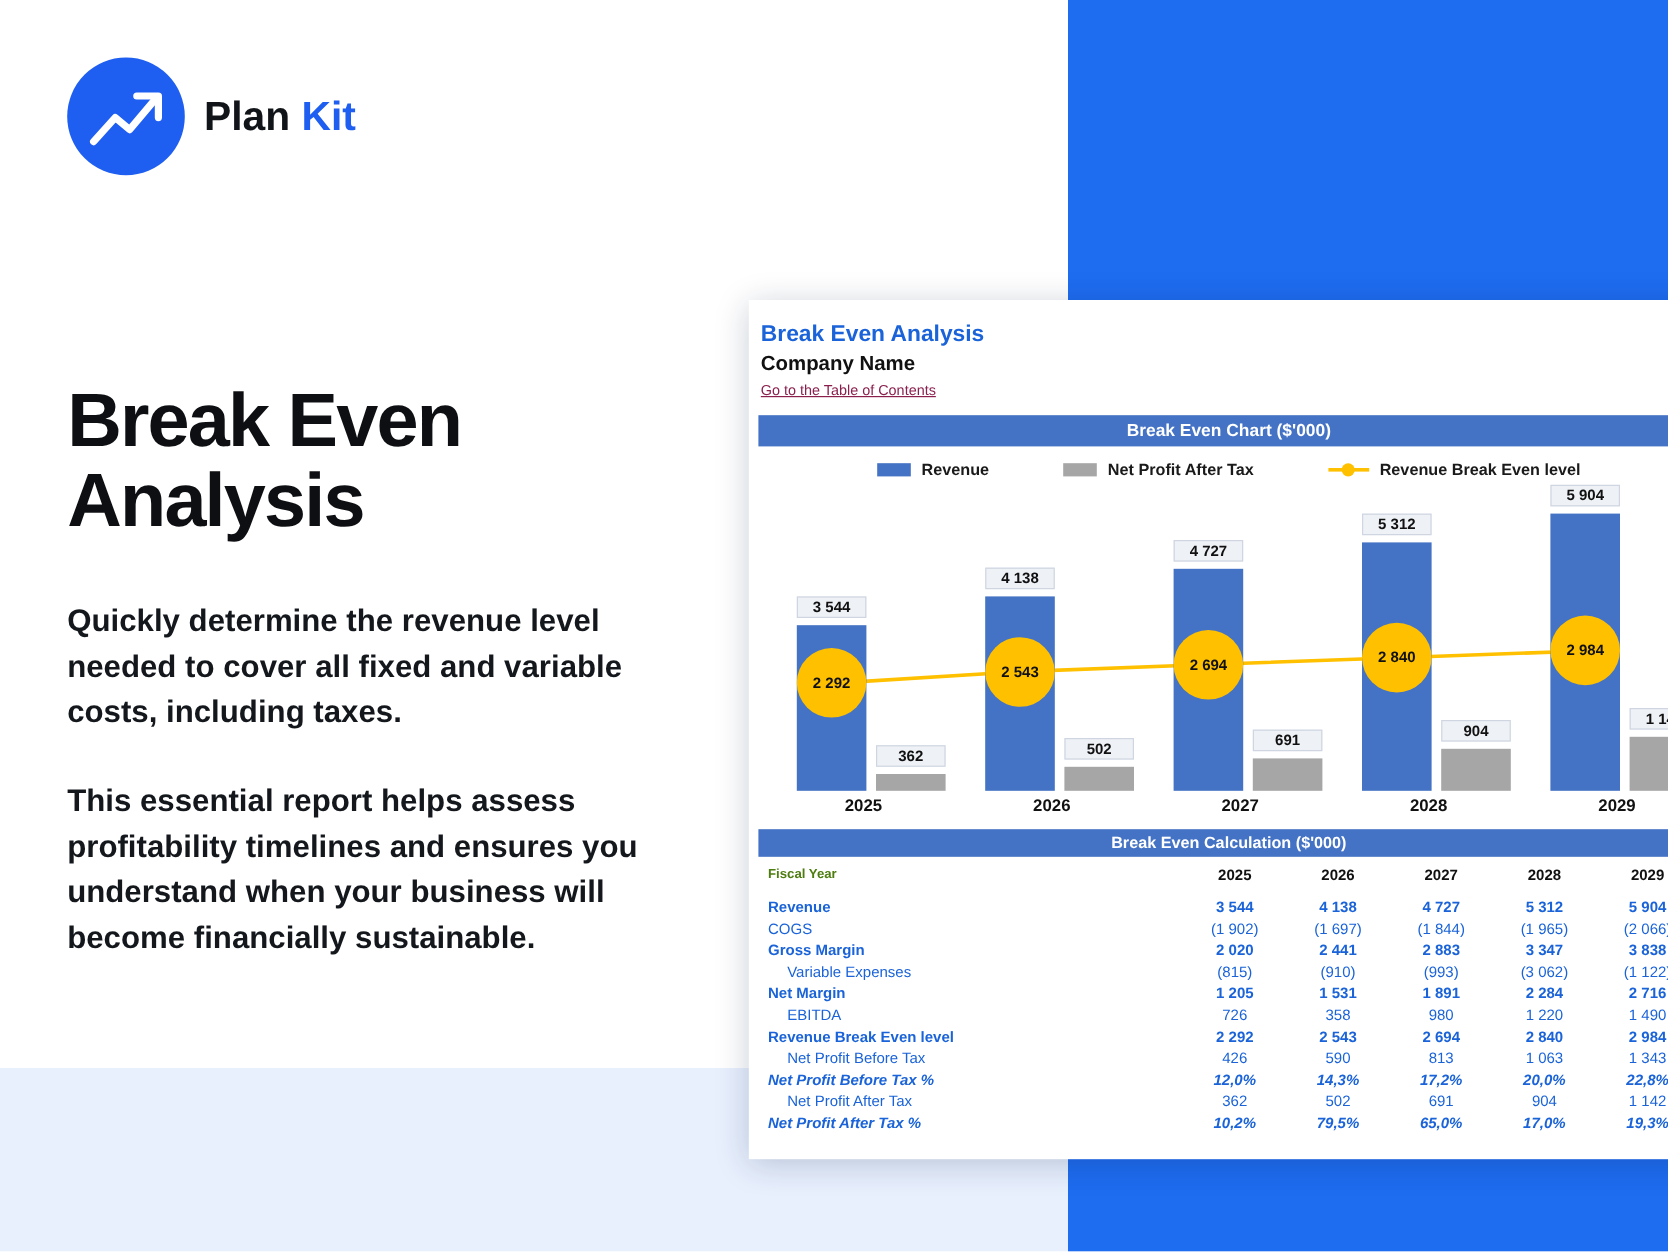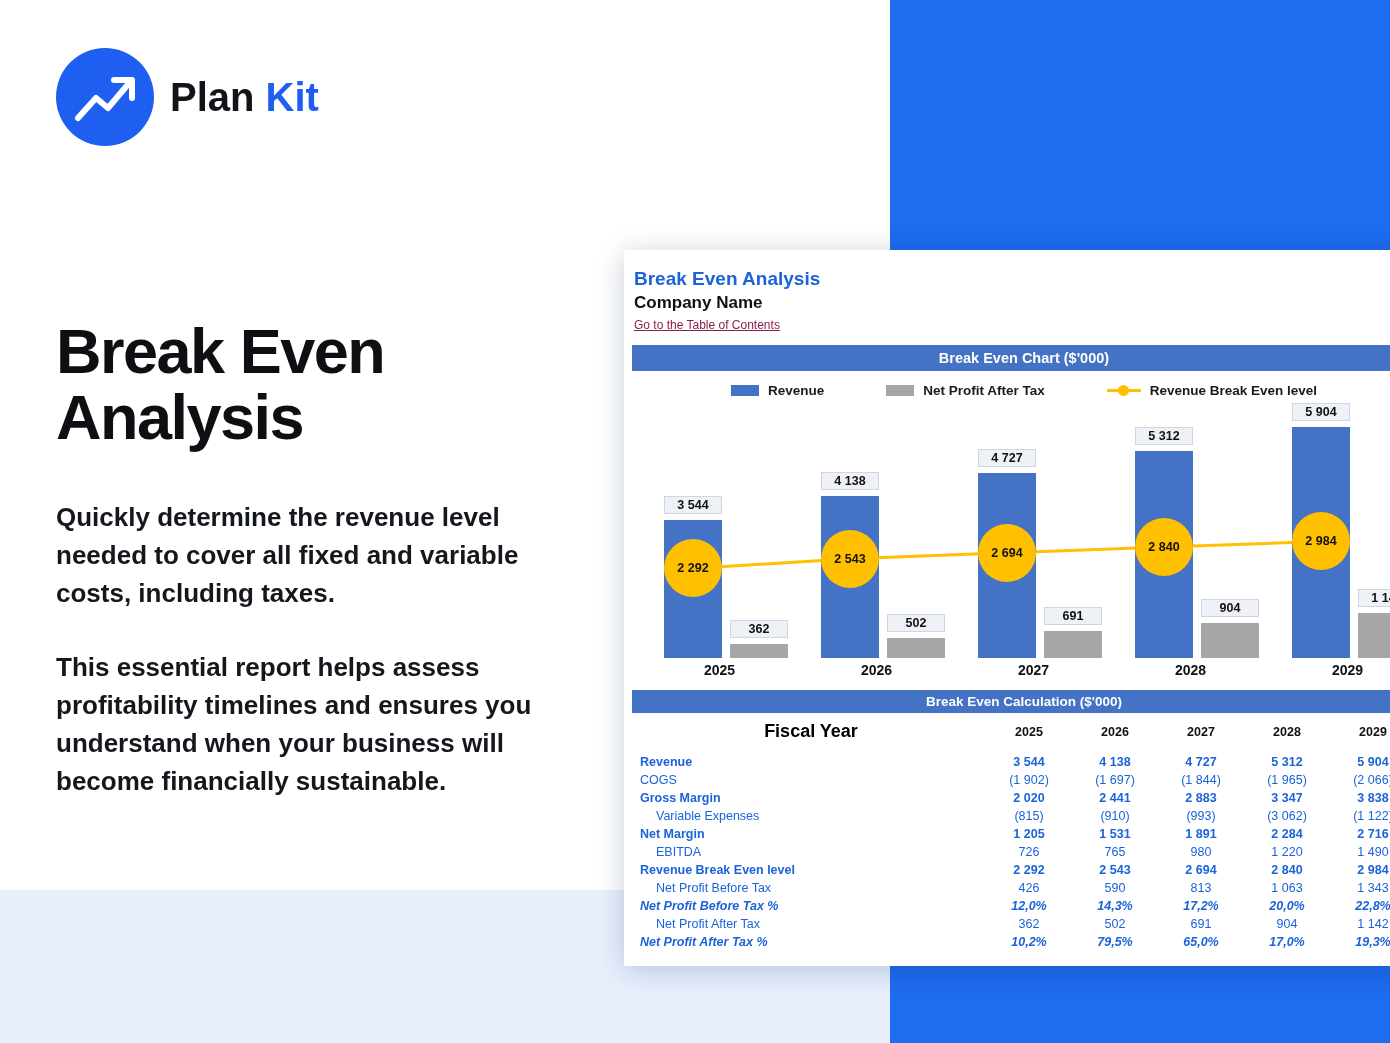--- a/index.html
+++ b/index.html
@@ -24,21 +24,21 @@
   .logo-wrap { position:absolute; left:56px; top:48px; display:flex; align-items:center; }
   .logo-mark {
     width:98px; height:98px; border-radius:50%; background:#1e5ef0;
     position:relative; flex:none;
   }
   .logo-text { margin-left:16px; }
   .logo-line1 {
     font-size:46px; font-weight:bold; color:#111418; letter-spacing:-1px;
     line-height:48px; position:relative;
   }
-  .logo-line2 { font-size:40px; font-weight:bold; color:#111418; letter-spacing:0px; line-height:46px; }
+  .logo-line2 { font-size:34px; font-weight:bold; color:#111418; letter-spacing:0px; line-height:46px; }
   .logo-kit { color:#1e5ef0; }
   .hat {
     position:absolute; left:150px; top:-14px; width:18px; height:14px;
   }
   
   .headline {
     position:absolute; left:56px; top:318px; width:520px;
     font-size:63px; line-height:66px; font-weight:bold; color:#0d0f12;
     letter-spacing:-1.5px;
   }
@@ -110,21 +110,21 @@
   svg.trend { position:absolute; left:0; top:0; width:784px; height:250px; pointer-events:none; }
   
   .tbl-band {
     margin-top:2px; margin-left:8px; width:784px; background:#4472c4; color:#fff;
     text-align:center; font-size:13.5px; font-weight:bold; padding:4px 0;
   }
   table.calc {
     margin-left:8px; width:784px; border-collapse:collapse; font-size:12.5px; margin-top:6px;
   }
   table.calc th, table.calc td { padding:2px 4px; }
-  table.calc th.fy { text-align:center; color:#000000; font-size:18px; font-weight:bold; padding-left:8px;}
+  table.calc th.fy { text-align:left; color:#4d7c0f; font-size:11px; font-weight:bold; padding-left:8px;}
   table.calc th.yr { text-align:center; color:#111; font-weight:bold; width:86px; }
   table.calc td.label { text-align:left; padding-left:8px; color:#1a63d8; }
   table.calc td.num { text-align:center; width:86px; color:#1a63d8; }
   tr.bold td { font-weight:bold; }
   tr.sub td.label { padding-left:24px; color:#1a63d8; font-weight:normal; }
   tr.sub td.num { font-weight:normal; }
   tr.ital td.num, tr.ital td.label { font-style:italic; font-weight:bold; }
   .spacer td { height:9px; }
 </style>
 </head>
@@ -278,21 +278,21 @@
           <td class="label">Net Margin</td>
           <td class="num">1 205</td>
           <td class="num">1 531</td>
           <td class="num">1 891</td>
           <td class="num">2 284</td>
           <td class="num">2 716</td>
         </tr>
         <tr class="sub">
           <td class="label">EBITDA</td>
           <td class="num">726</td>
-          <td class="num">765</td>
+          <td class="num">358</td>
           <td class="num">980</td>
           <td class="num">1 220</td>
           <td class="num">1 490</td>
         </tr>
         <tr class="bold">
           <td class="label">Revenue Break Even level</td>
           <td class="num">2 292</td>
           <td class="num">2 543</td>
           <td class="num">2 694</td>
           <td class="num">2 840</td>

